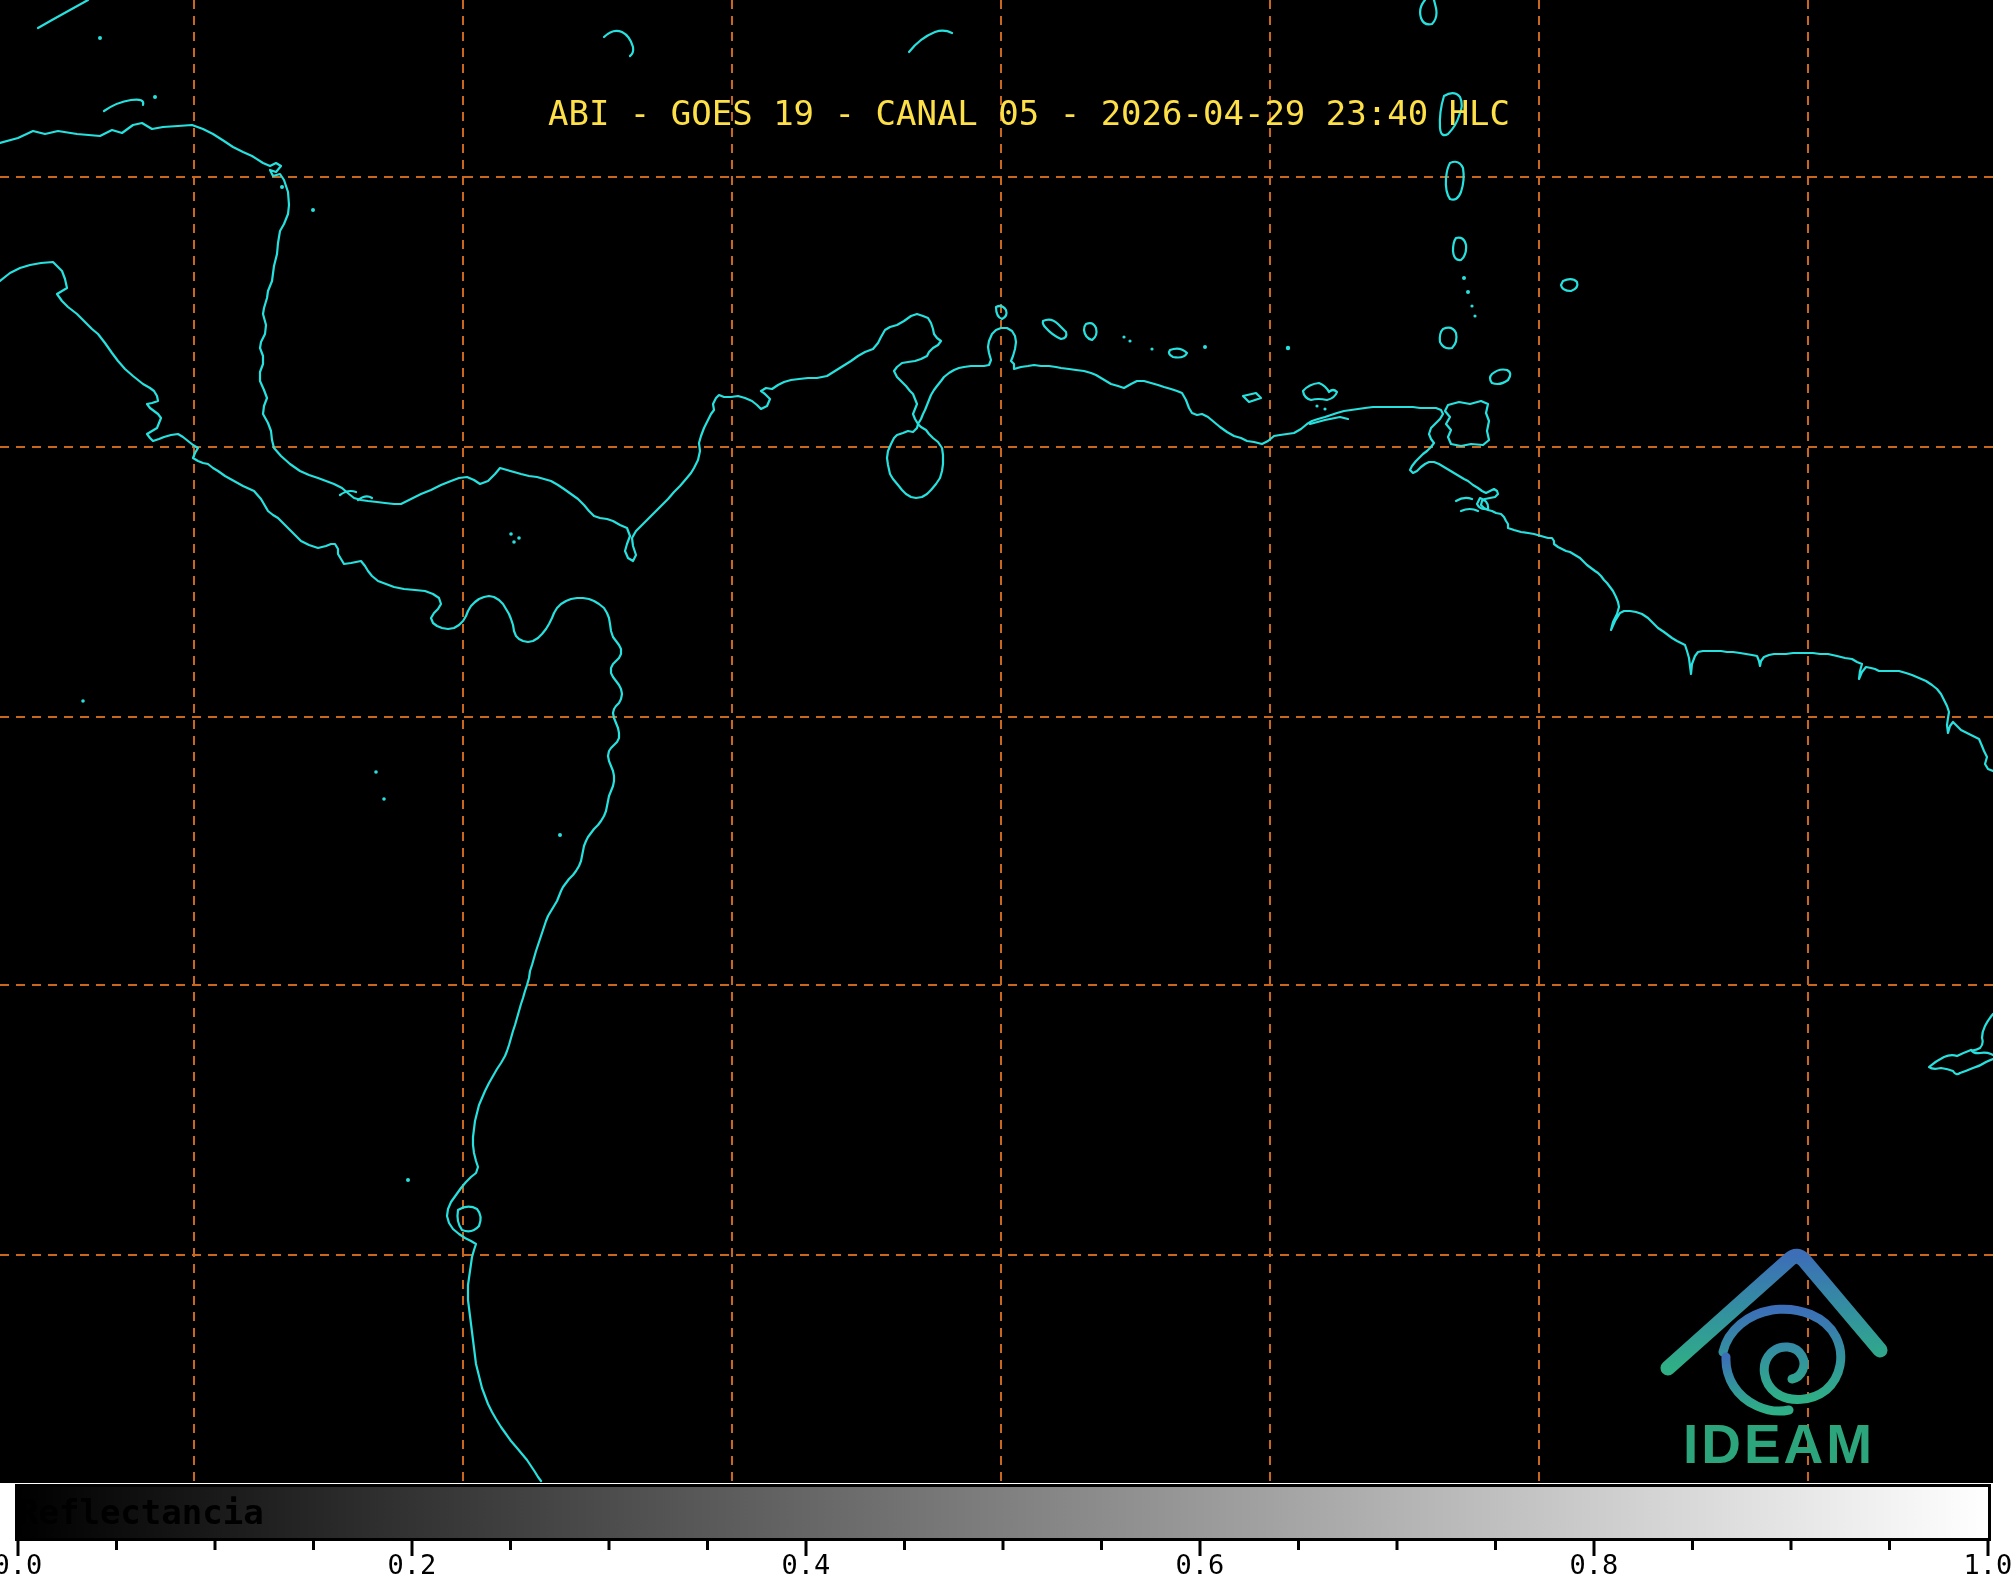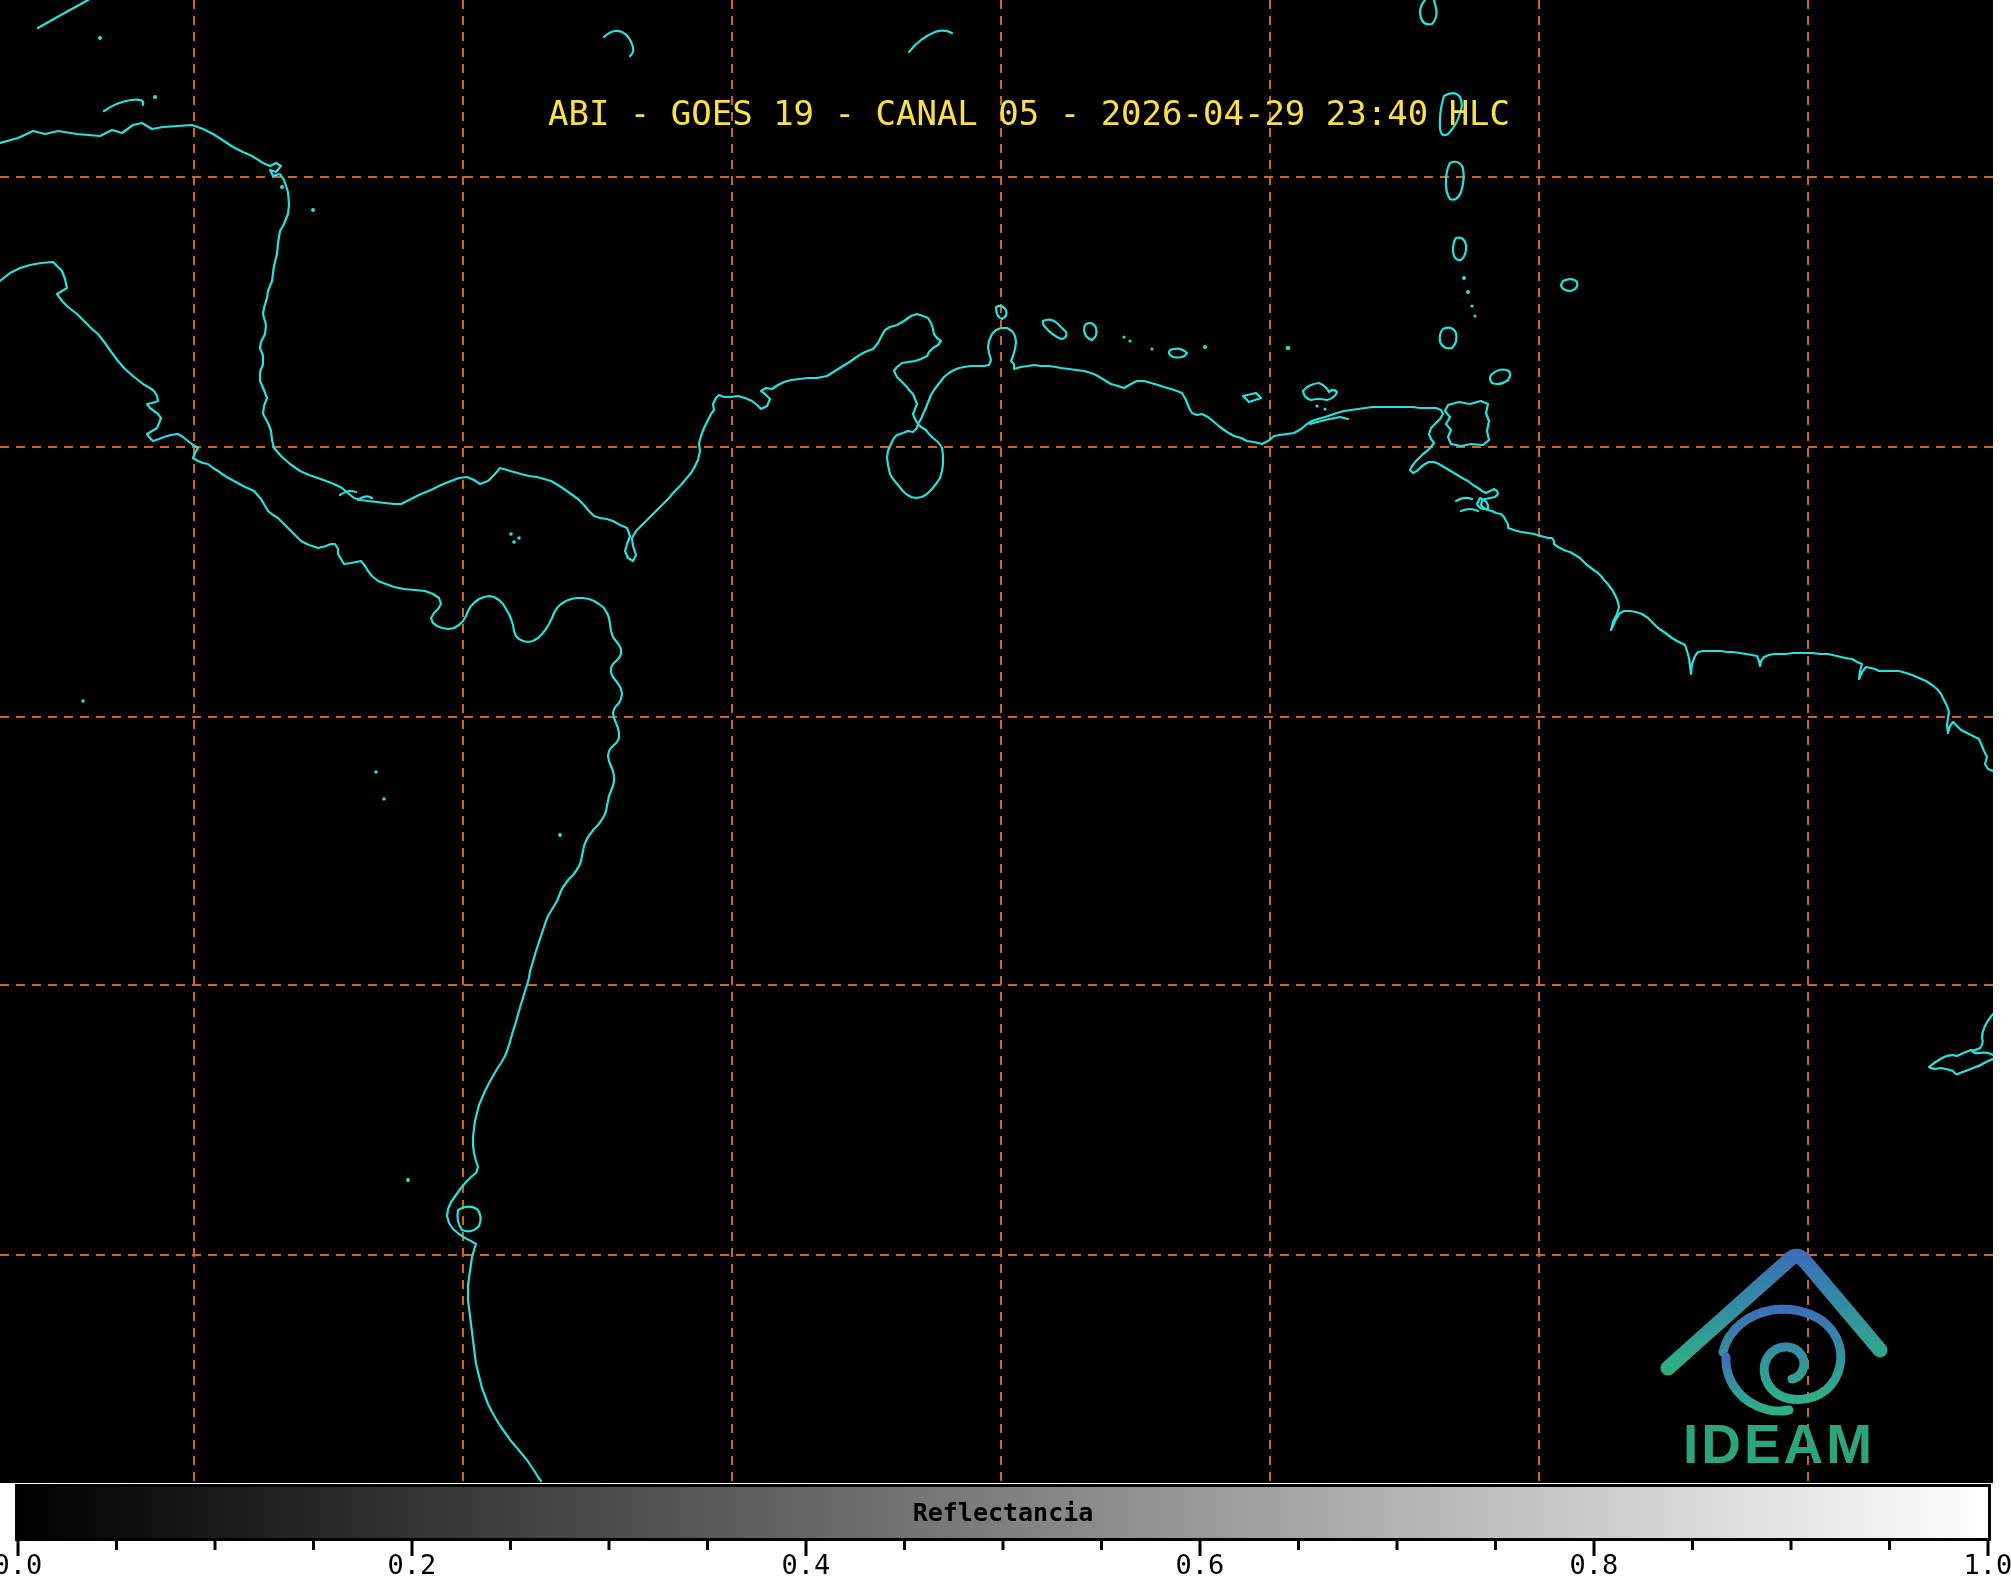--- a/index.html
+++ b/index.html
@@ -5,21 +5,21 @@
   html,body{margin:0;padding:0;background:#ffffff;}
   #figure{position:relative;width:2011px;height:1577px;background:#ffffff;overflow:hidden;
           font-family:"DejaVu Sans Mono","Liberation Mono",monospace;}
   #map-area{position:absolute;left:0;top:0;width:1993px;height:1483px;background:#000000;}
   #map-svg{position:absolute;left:0;top:0;}
   #image-title{position:absolute;top:57px;left:1029px;transform:translateX(-50%);
                color:#fde047;font-size:34px;white-space:nowrap;letter-spacing:0px;margin-top:36px;}
   #colorbar-outer{position:absolute;left:15px;top:1484px;width:1970px;height:51px;
                   border:3px solid #000;background:linear-gradient(to right,#000000,#ffffff);}
   #colorbar-label{position:absolute;left:0;top:0;width:100%;height:51px;line-height:51px;
-                  text-align:center;font-weight:bold;font-size:25px;color:#000;}
+                  text-align:left;font-weight:bold;font-size:34px;color:#000;}
   #ticks-svg{position:absolute;left:0;top:1541px;}
   .tick-label{position:absolute;top:1549px;transform:translateX(-50%);font-size:27px;color:#000;white-space:nowrap;}
   #logo-text{font-family:"Liberation Sans",sans-serif;font-weight:bold;letter-spacing:3px;}
 </style>
 </head>
 <body>
 
 <div id="figure">
 
   <div id="map-area">

